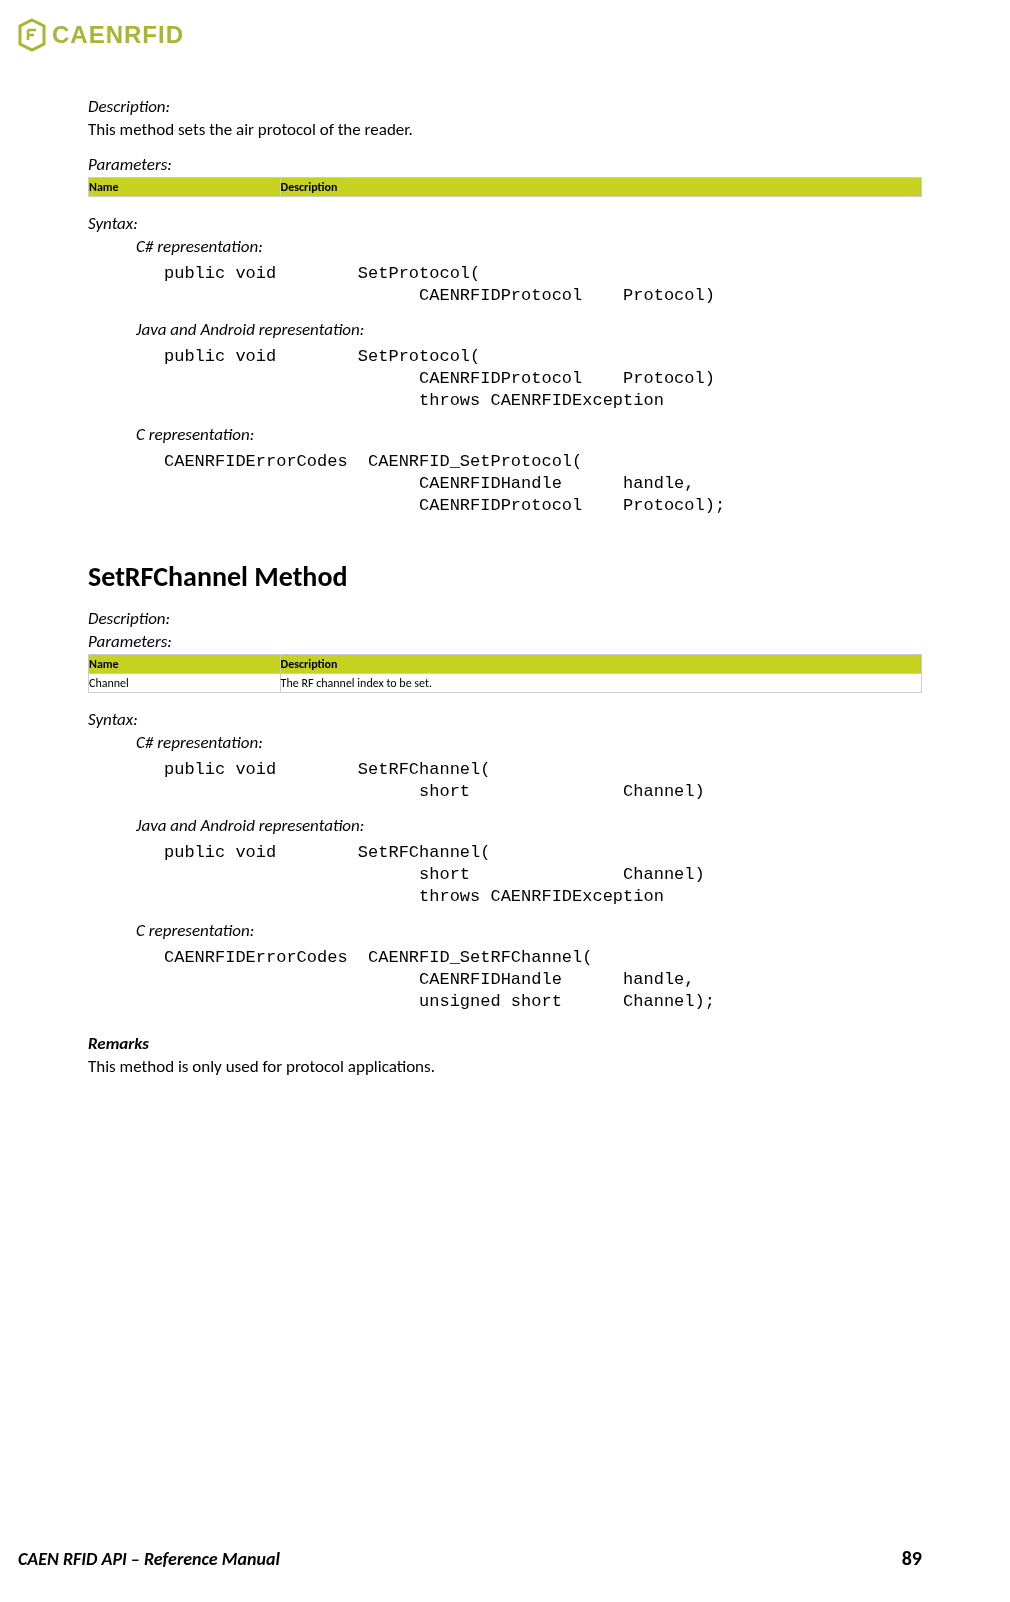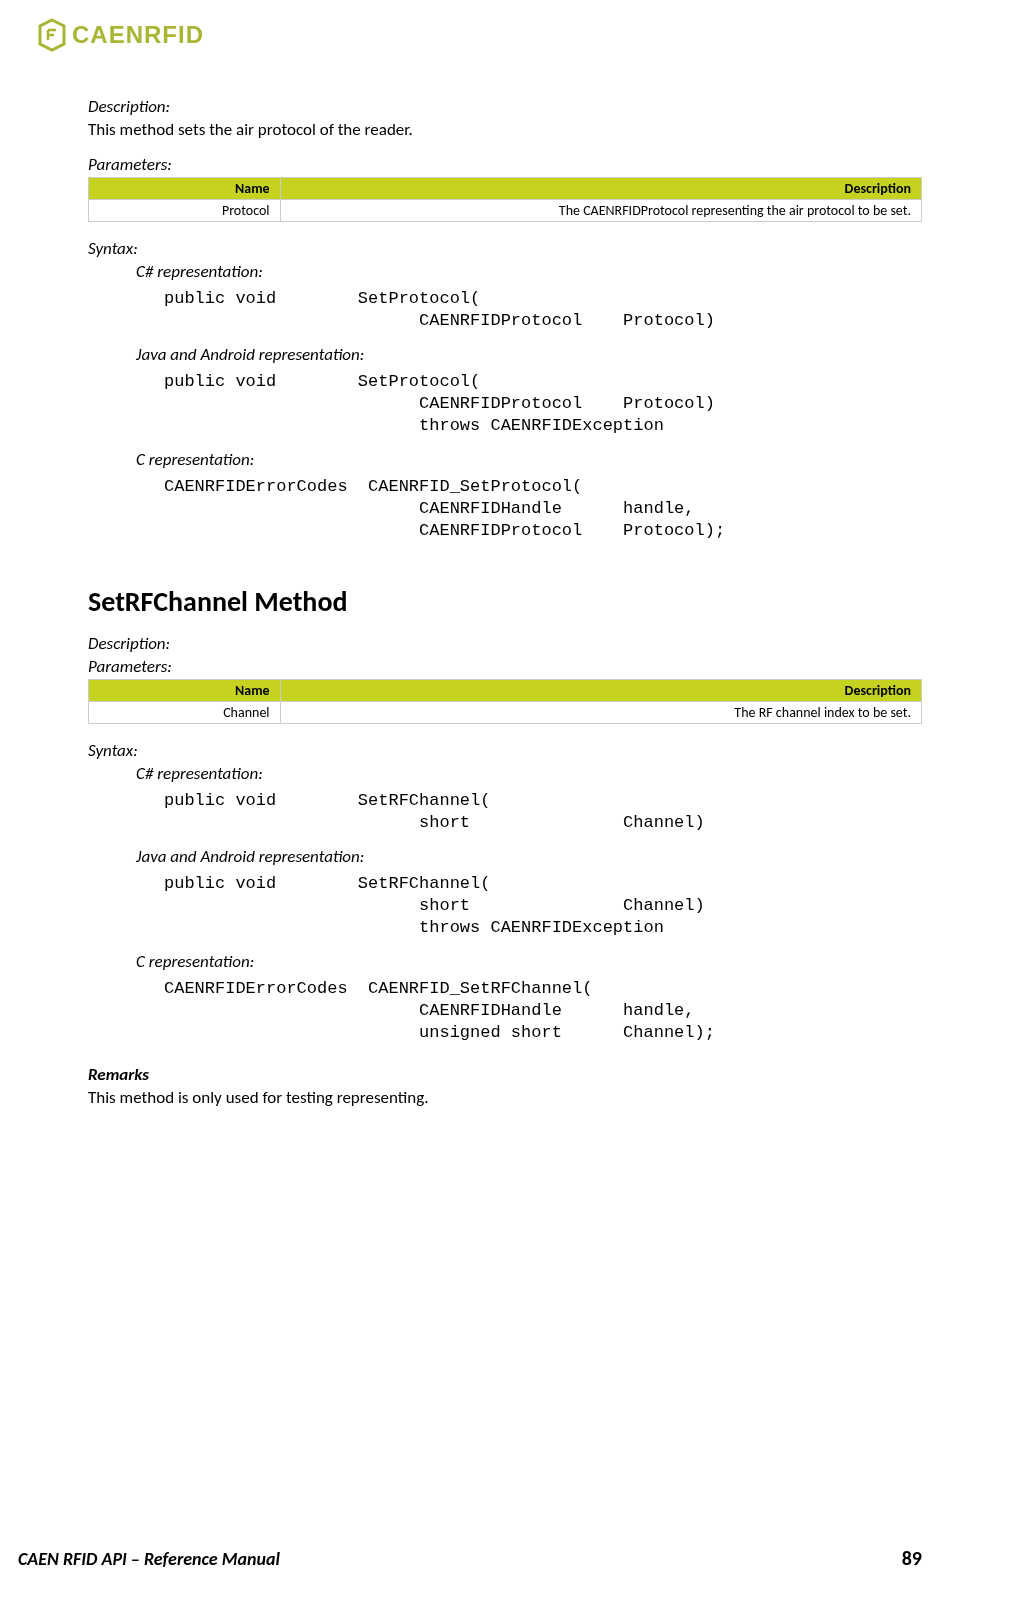--- a/index.html
+++ b/index.html
@@ -13,21 +13,20 @@
       font-size: 17px;
       color: #000;
     }
     .logo-block {
       position: absolute;
       top: 18px;
       left: 18px;
       display: flex;
       align-items: center;
       gap: 6px;
-      margin-left: 20px;
     }
     .logo-mark svg { display: block; }
     .logo-text {
       color: #a9b534;
       font-weight: 900;
       font-size: 24px;
       letter-spacing: 1px;
       font-family: Arial, sans-serif;
     }
     .content { padding-top: 76px; }
@@ -40,24 +39,24 @@
       font-style: italic;
       margin-bottom: 2px;
     }
     .desc-text { margin-bottom: 14px; }
     .param-table {
       width: 100%;
       border-collapse: collapse;
       margin-bottom: 16px;
     }
     .param-table th, .param-table td {
-      text-align: right;
-      padding: 2px 10px;
+      text-align: left;
+      padding: 2px 0;
       border: 1px solid #ccc;
-      font-size: 14px;
+      font-size: 12px;
     }
     .param-table th {
       background: #c5d220;
       font-weight: 700;
     }
     .param-table th:first-child, .param-table td:first-child { width: 23%; }
     .syntax-block { margin-left: 48px; }
     .code {
       font-family: "Courier New", monospace;
       white-space: pre;
@@ -96,24 +95,20 @@
 
   <div class="label-italic">Description:</div>
   <div class="desc-text">This method sets the air protocol of the reader.</div>
   <div class="label-italic">Parameters:</div>
   <table class="param-table">
     <tbody>
         <tr>
       <th>Name</th>
       <th>Description</th>
     </tr>
-    <tr>
-      <td>Protocol</td>
-      <td>The CAENRFIDProtocol representing the air protocol to be set.</td>
-    </tr>
   </tbody>
     </table>
   <div class="label-italic">Syntax:</div>
   <div class="syntax-block">
     <div class="label-italic">C# representation:</div>
     <div class="code">public void        SetProtocol(
                          CAENRFIDProtocol    Protocol)</div>
     <div class="label-italic">Java and Android representation:</div>
     <div class="code">public void        SetProtocol(
                          CAENRFIDProtocol    Protocol)
@@ -149,21 +144,21 @@
       <div class="code">public void        SetRFChannel(
                          short               Channel)
                          throws CAENRFIDException</div>
       <div class="label-italic">C representation:</div>
       <div class="code">CAENRFIDErrorCodes  CAENRFID_SetRFChannel(
                          CAENRFIDHandle      handle,
                          unsigned short      Channel);</div>
     </div>
     <div class="remarks-block">
       <div class="label-italic" style="font-weight:700;">Remarks</div>
-      <div>This method is only used for testing representing.</div>
+      <div>This method is only used for protocol applications.</div>
     </div>
   </div>
 </div>
 
 <div class="footer">
   <span class="footer-title">CAEN RFID API – Reference Manual</span>
   <span class="footer-page">89</span>
 </div>
 
 </body></html>

